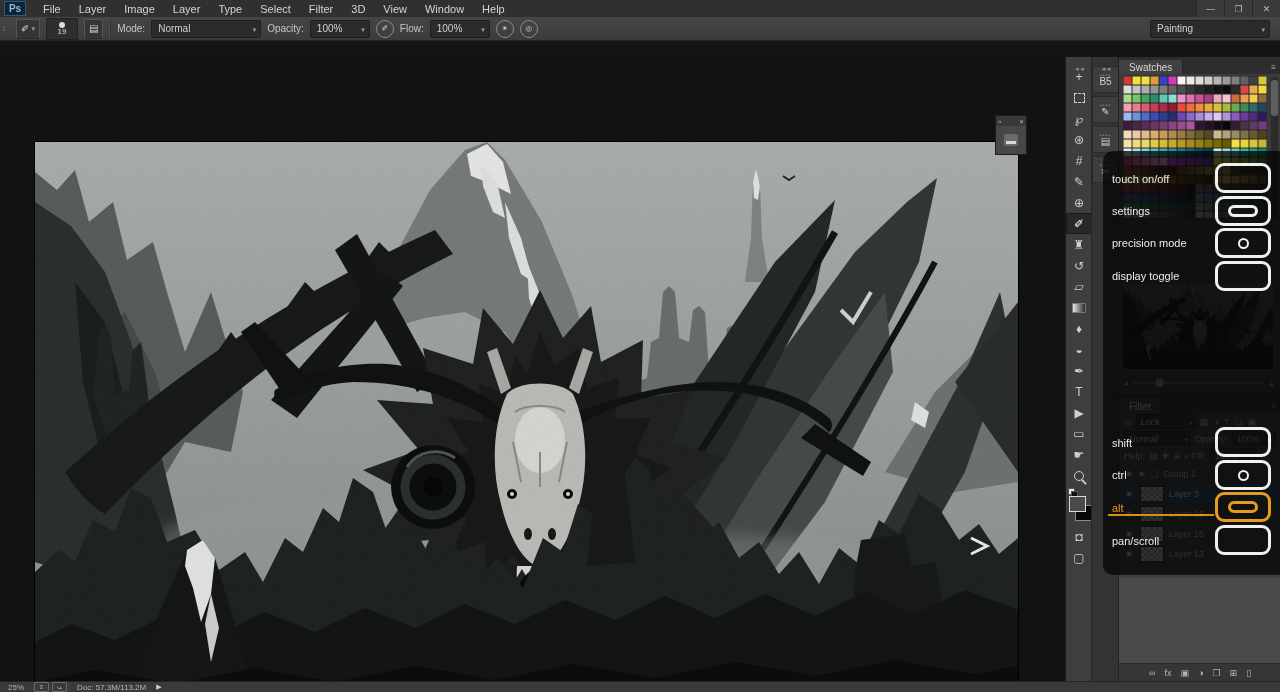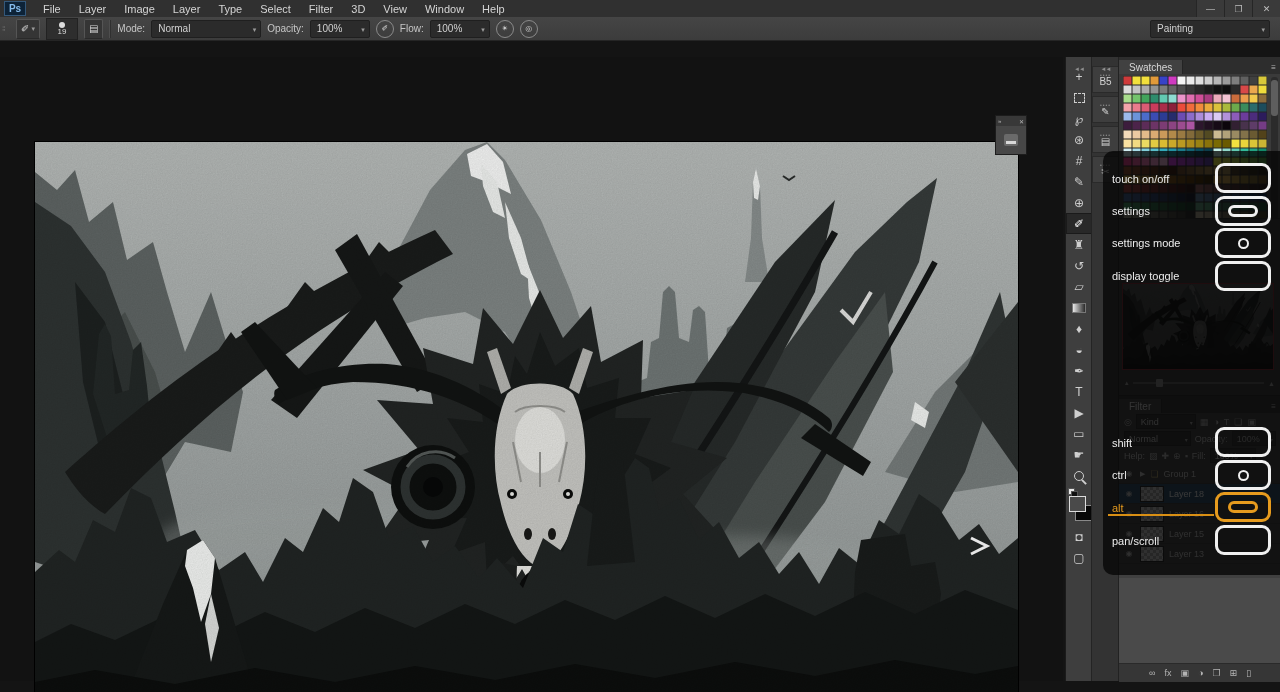--- a/index.html
+++ b/index.html
@@ -653,21 +653,21 @@
     </div>
 
     <div class="layers">
       <div class="ptabrow">
         <div class="ptab">Filter</div>
         <div class="pmenu">≡</div>
       </div>
       <div class="ly-row1">
         <span class="ly-ic">◎</span>
         <div class="ly-sel" style="width:42px;">
-          <span>Kind</span>
+          <span>Lock</span>
             <span class="caret">▾</span>
         </div>
         <span id="filtericons" style="display:flex;gap:5px;">
             <span class="ly-ic">▦</span>
             <span class="ly-ic">◑</span>
             <span class="ly-ic">T</span>
             <span class="ly-ic">❏</span>
             <span class="ly-ic">▣</span>
           </span>
       </div>
@@ -699,21 +699,21 @@
       <div class="ly-list" id="layerlist">
           <div class="ly-item">
             <span class="eye">◉</span>
             <span style="font-size:7px;color:#bdbdbd;">▶</span>
             <span class="folder">❏</span>
             <span>Group 1</span>
           </div>
           <div class="ly-item selected">
             <span class="eye">◉</span>
             <span class="thumb"></span>
-            <span>Layer 18</span>
+            <span>Layer 3</span>
           </div>
           <div class="ly-item">
             <span class="eye">◉</span>
             <span class="thumb"></span>
             <span>Layer 16</span>
           </div>
           <div class="ly-item">
             <span class="eye">◉</span>
             <span class="thumb"></span>
             <span>Layer 15</span>
@@ -737,35 +737,44 @@
     </div>
   </div>
 
   <div class="overlay" id="overlay">
       <div class="ov-label" style="top: 22px;">touch on/off</div>
       <div class="ov-btn" style="top: 12px;"></div>
       <div class="ov-label" style="top: 54px;">settings</div>
       <div class="ov-btn" style="top: 45px;">
         <span class="inner-pill"></span>
       </div>
-      <div class="ov-label" style="top: 86px;">settings mode</div>
+      <div class="ov-label" style="top: 86px;">precision mode</div>
       <div class="ov-btn" style="top: 77px;">
         <span class="inner-circle"></span>
       </div>
       <div class="ov-label" style="top: 119px;">display toggle</div>
       <div class="ov-btn" style="top: 110px;"></div>
       <div class="ov-label" style="top: 286px;">shift</div>
       <div class="ov-btn" style="top: 276px;"></div>
       <div class="ov-label" style="top: 318px;">ctrl</div>
       <div class="ov-btn" style="top: 309px;">
         <span class="inner-circle"></span>
       </div>
       <div class="ov-label active" style="top: 351px;">alt</div>
       <div class="ov-btn active" style="top: 341px;">
         <span class="inner-pill"></span>
       </div>
       <div class="ov-label" style="top: 384px;">pan/scroll</div>
       <div class="ov-btn" style="top: 374px;"></div>
       <div class="alt-underline" style="top: 363px;"></div>
     </div>
 
+  <div class="statusbar">
+    <span>25%</span>
+    <span style="display:flex;gap:3px;">
+      <span class="sb-ic">≡</span>
+      <span class="sb-ic">↪</span>
+    </span>
+    <span>Doc: 57.3M/113.2M</span>
+    <span class="sb-play">▶</span>
+  </div>
 
 </div>
 
 </body></html>

